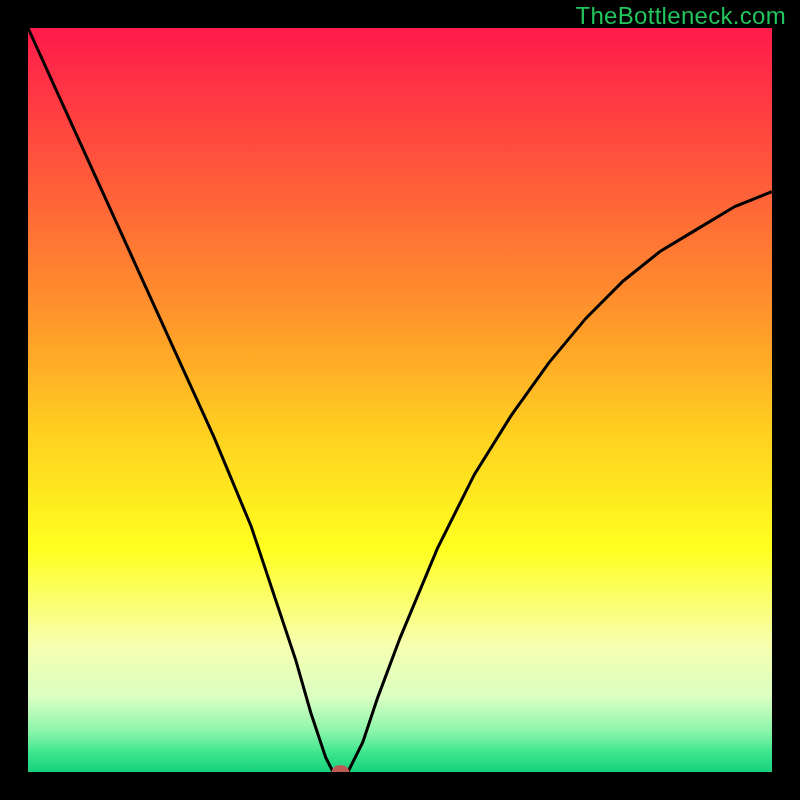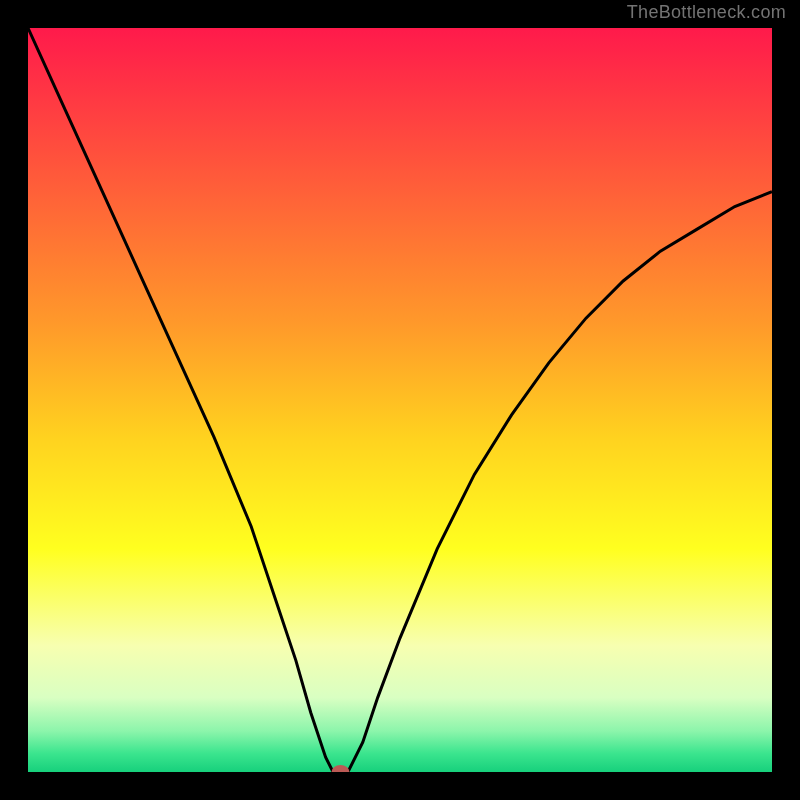--- a/index.html
+++ b/index.html
@@ -14,22 +14,22 @@
   .frame {
     position: relative;
     width: 800px;
     height: 800px;
     background: #000;
   }
   .watermark {
     position: absolute;
     top: 2px;
     right: 14px;
-    color: #737373;
-    font-size: 18px;
+    color: #22c55e;
+    font-size: 24px;
     font-weight: 500;
     letter-spacing: 0.3px;
     user-select: none;
   }
   .plot {
     position: absolute;
     left: 28px;
     top: 28px;
     width: 744px;
     height: 744px;

